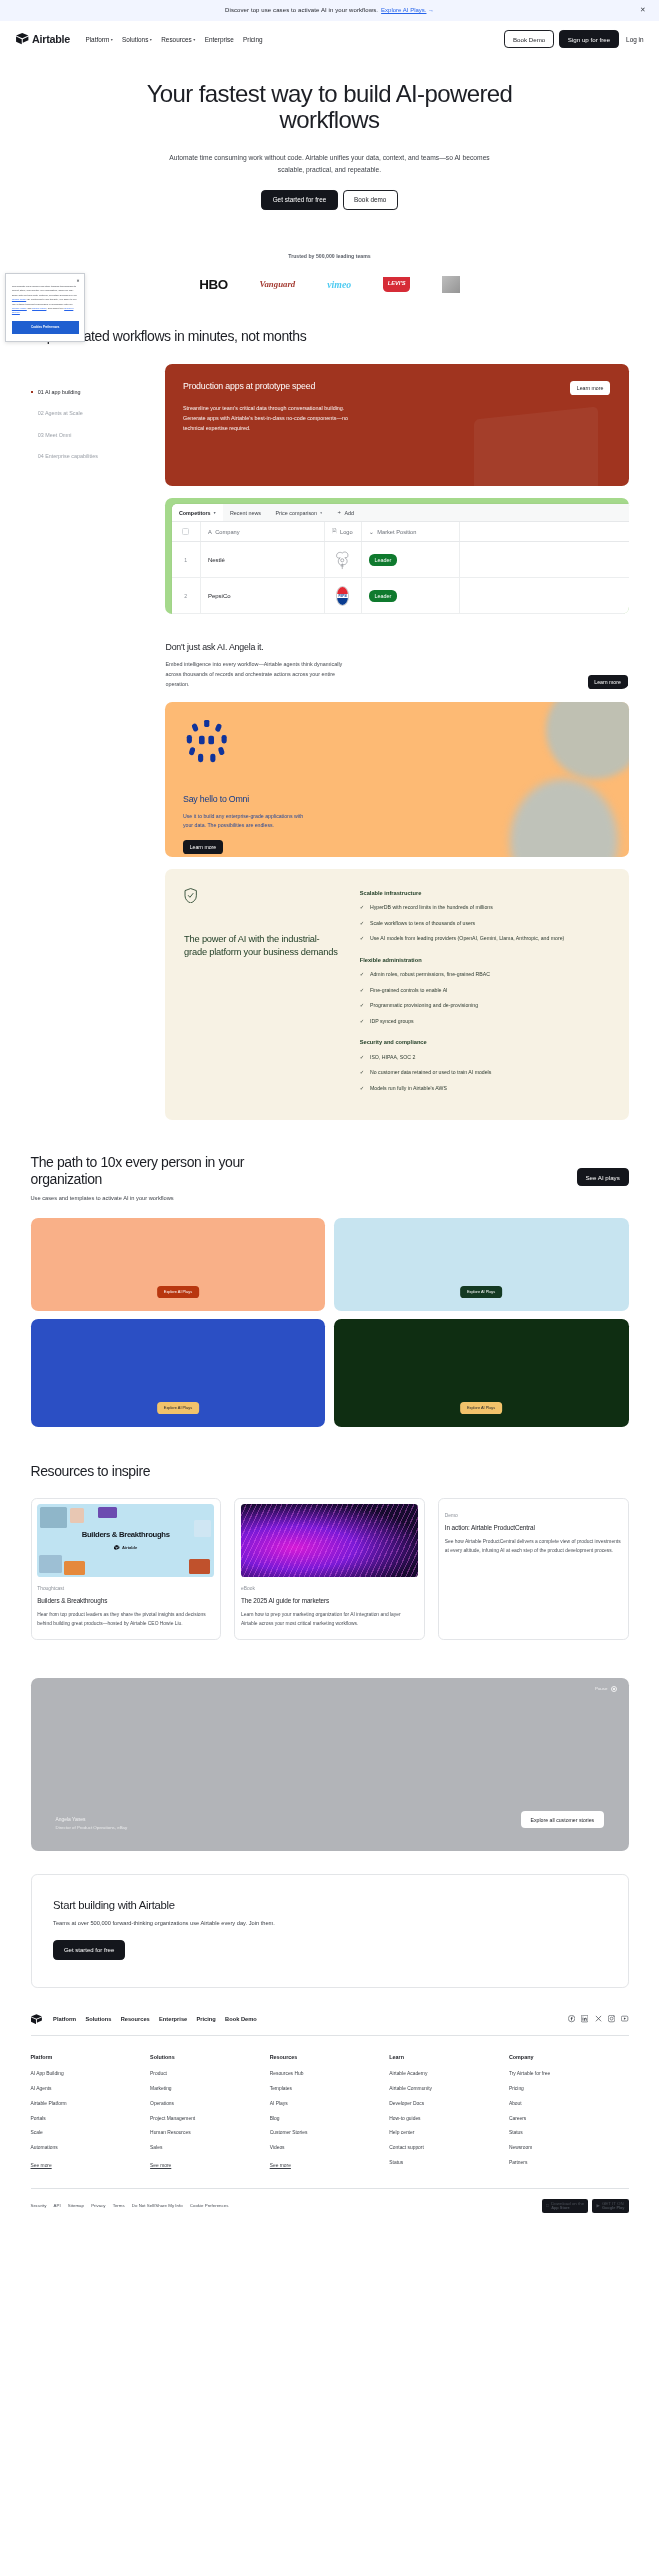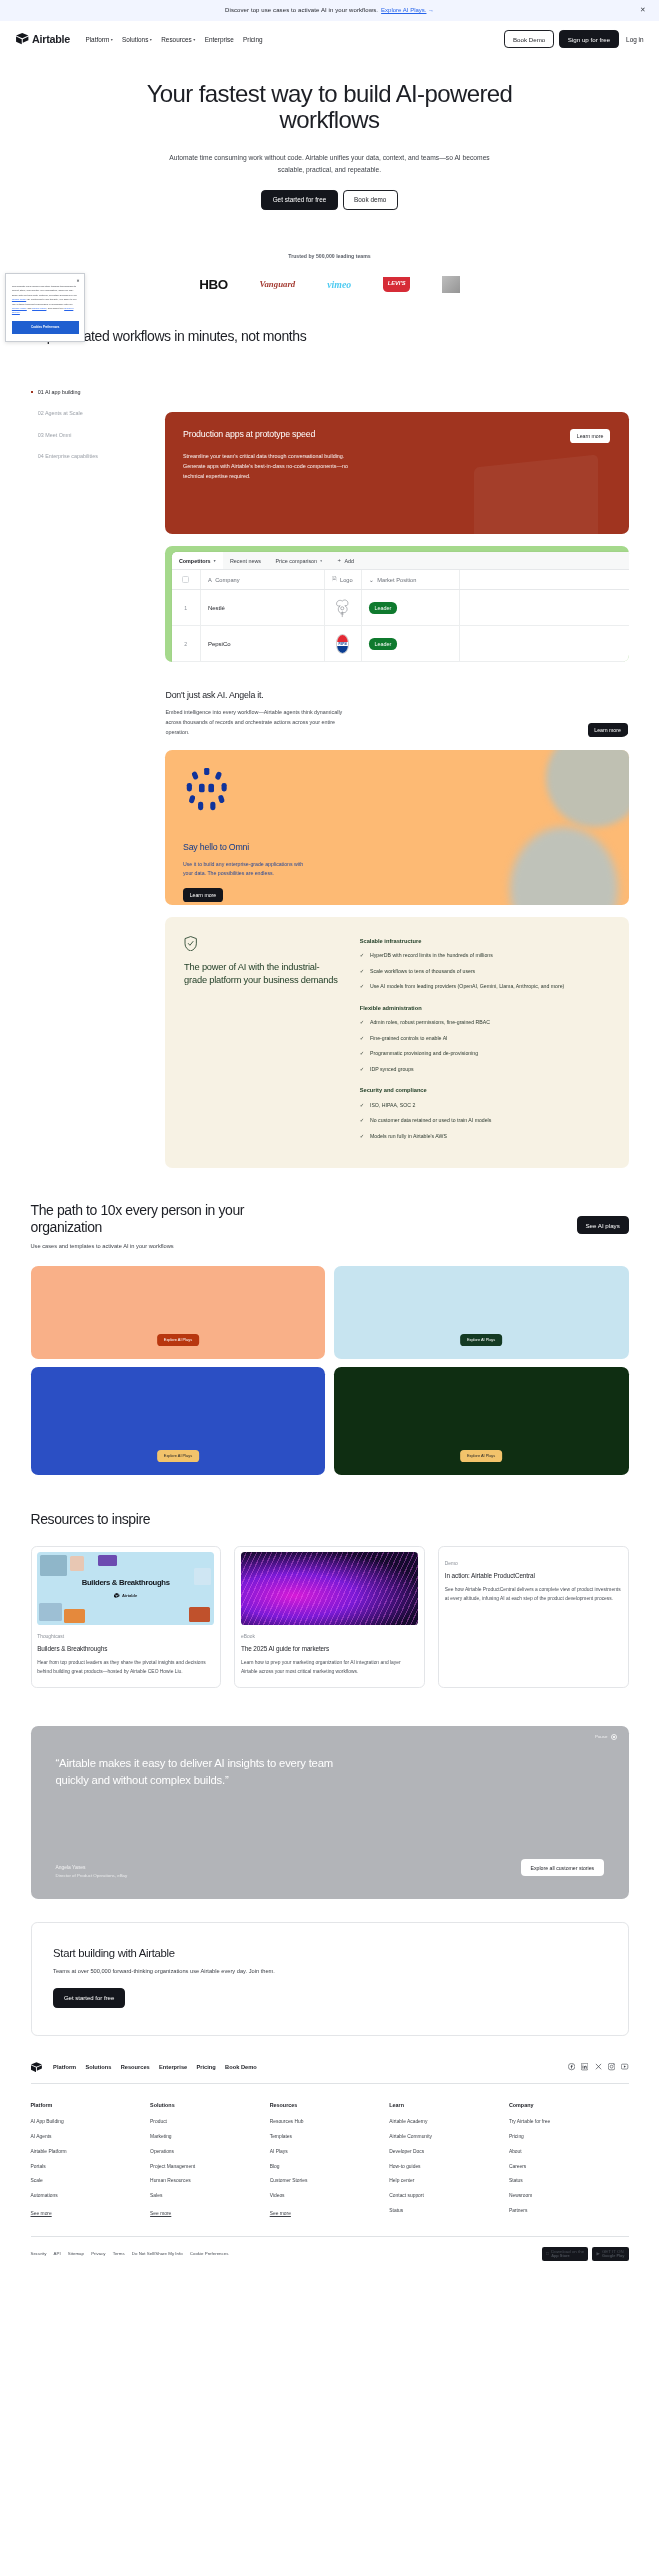--- a/index.html
+++ b/index.html
@@ -104,21 +104,21 @@
   .acc-item {
     display: flex; align-items: center; gap: 4.6px; font-size: 5.4px;
     color: #9ba0a8; padding: 7.7px 0; cursor: pointer;
   }
   .acc-item.active { color: #1d1f25; }
   .acc-dot { width: 2.6px; height: 2.6px; background: transparent; flex: 0 0 2.6px; }
   .acc-item.active .acc-dot { background: #a0341f; }
   .panels { flex: 1; display: flex; flex-direction: column; gap: 12.4px; }
 
   .panel { border-radius: 7.2px; overflow: hidden; position: relative; }
-  .panel-red { background: #a0341f; color: #fff; height: 122px; padding: 17.5px 18.5px; margin-top: 48px; }
+  .panel-red { background: #a0341f; color: #fff; height: 122px; padding: 17.5px 18.5px; }
   .panel-head { display: flex; align-items: flex-start; justify-content: space-between; }
   .panel h3 { font-size: 8.8px; font-weight: 400; letter-spacing: -0.2px; }
   .panel .sub { margin-top: 7.2px; font-size: 5.4px; line-height: 1.85; max-width: 170px; opacity: .96; }
   .pill {
     background: #fff; color: #1d1f25; font-size: 5.2px; border-radius: 3.6px;
     padding: 4.1px 6.7px; cursor: pointer; white-space: nowrap;
   }
   .pill-dark { background: #14161c; color: #fff; }
   .panel-red .deco {
     position: absolute; right: 31px; bottom: -15.5px; width: 124px; height: 88px;
@@ -175,21 +175,21 @@
   .blob1 { position: absolute; right: -15.5px; top: -20.6px; width: 98px; height: 98px; border-radius: 50%; background: rgba(141,196,230,.55); filter: blur(3.1px); }
   .blob2 { position: absolute; right: 10.3px; bottom: -46px; width: 108px; height: 124px; border-radius: 50%; background: rgba(150,200,232,.6); filter: blur(4.1px); }
   .panel-blue h3 { font-size: 8.8px; font-weight: 400; color: #123a8a; position: relative; }
   .panel-blue .sub { color: #1b429a; max-width: 129px; position: relative; font-size: 5.2px; }
   .panel-blue .pill { margin-top: 9.3px; position: relative; display: inline-flex; }
 
   
   .panel-cream { background: #f7f2e4; padding: 18.5px 19.6px 20.6px; display: flex; gap: 20.6px; }
   .cream-left { width: 155px; flex: 0 0 155px; }
   .shield { width: 13.4px; height: 15.5px; }
-  .cream-left h3 { margin-top: 8px; font-size: 9.3px; font-weight: 400; color: #1c3a22; line-height: 1.35; letter-spacing: -0.2px; }
+  .cream-left h3 { margin-top: 28px; font-size: 9.3px; font-weight: 400; color: #1c3a22; line-height: 1.35; letter-spacing: -0.2px; }
   .cream-right { flex: 1; padding-top: 2.1px; }
   .grp-title { font-size: 5.7px; font-weight: 700; color: #1c3a22; margin-bottom: 7.2px; }
   .grp + .grp { margin-top: 13.4px; }
   .chk-row { display: flex; gap: 4.6px; font-size: 5.2px; color: #2e3b31; line-height: 1.8; margin-bottom: 6.2px; }
   .chk { flex: 0 0 5.7px; color: #2e3b31; font-size: 5.2px; line-height: 1.8; }
 
   
   .path { padding: 34px 0 0; }
   .path-top { display: flex; align-items: flex-start; }
   .path-top .sec-h { max-width: 216px; }
@@ -648,21 +648,20 @@
 
   <div class="container">
     <div class="testimonial">
       <div class="t-pause">
         <span>Pause</span>
         <span class="circ">
             <i></i>
             <i></i>
           </span>
       </div>
-      <span class="quote">“Airtable makes it easy to deliver AI insights to every team quickly and without complex builds.”</span>
       <div class="t-author">Angela Yanes</div>
       <div class="t-role">Director of Product Operations, eBay</div>
       <div class="t-btn">Explore all customer stories</div>
     </div>
   </div>
 
   <div class="container">
     <div class="startbuild">
       <h2>Start building with Airtable</h2>
       <p>Teams at over 500,000 forward-thinking organizations use Airtable every day. Join them.</p>

